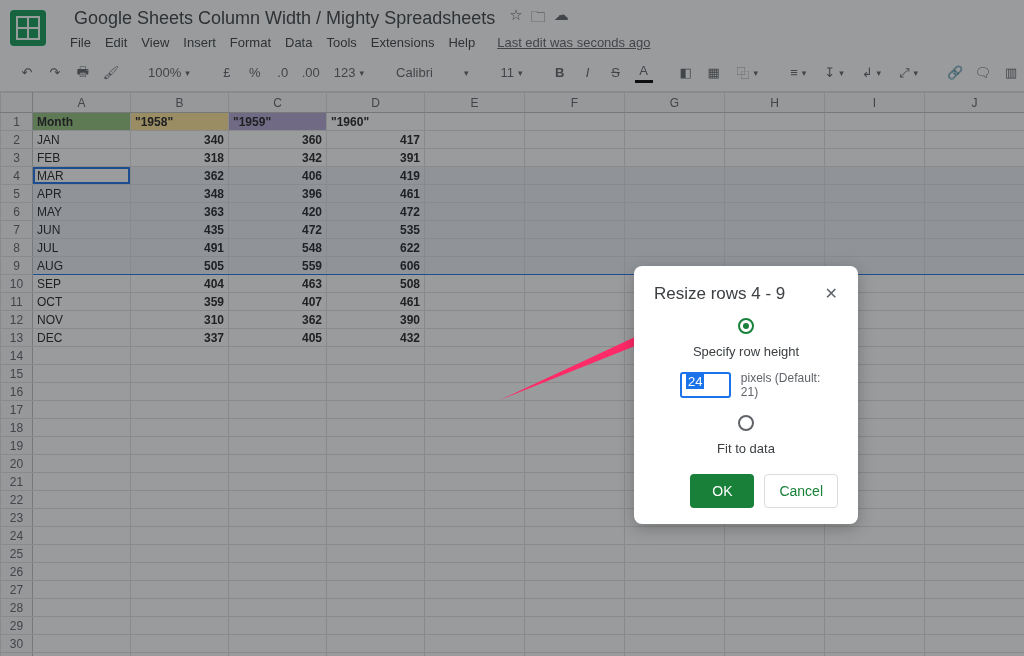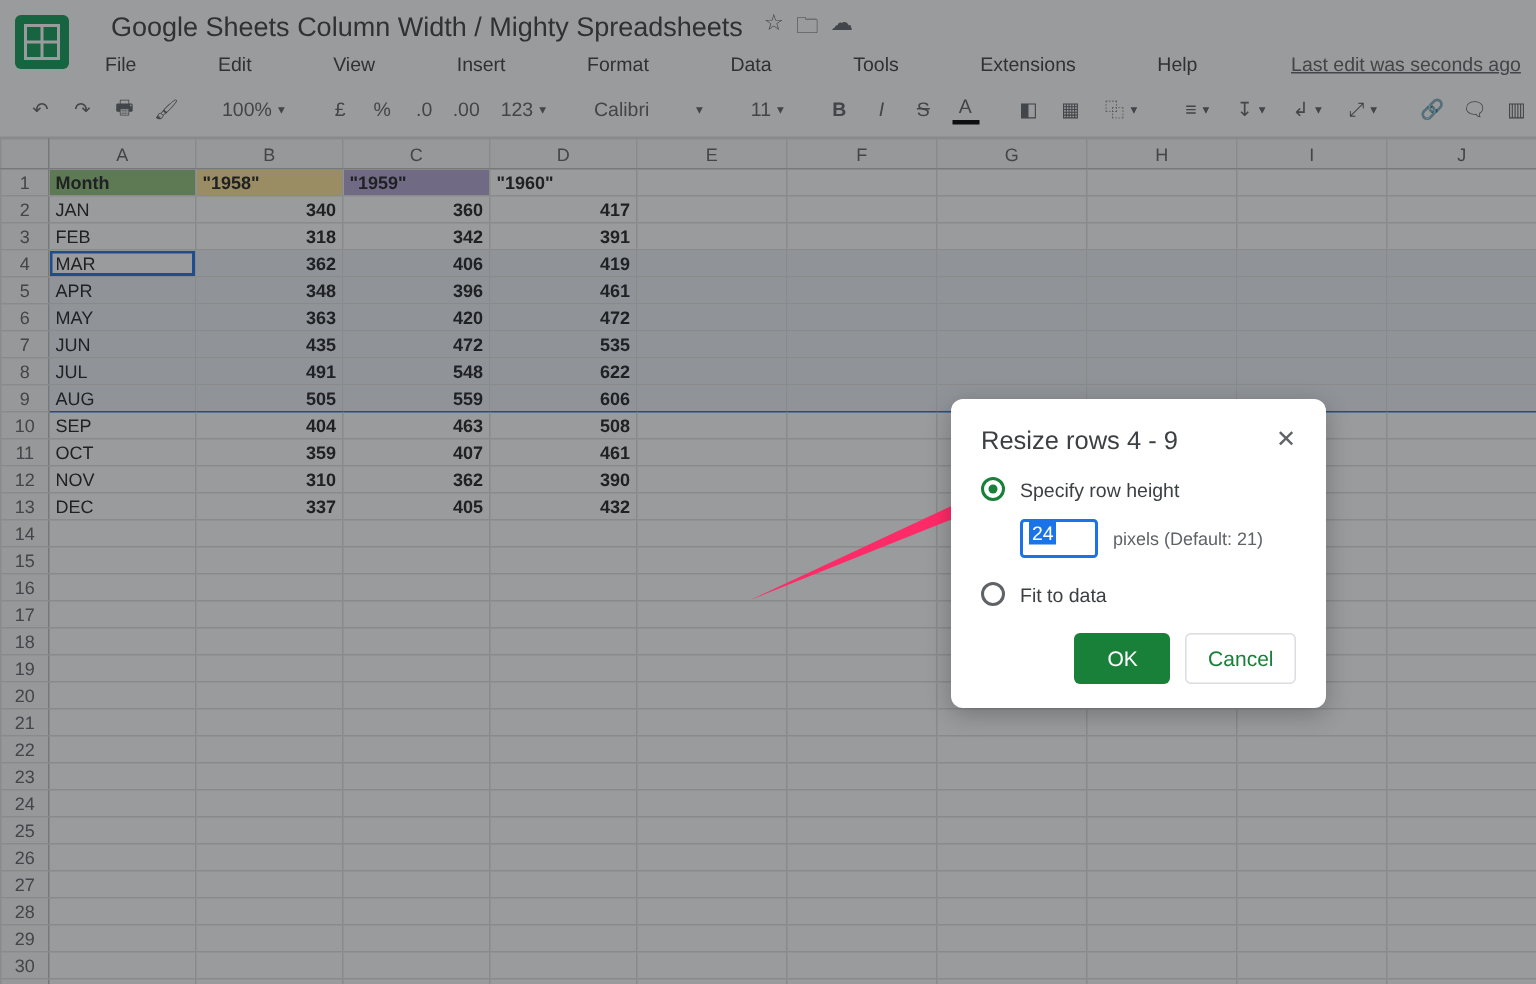--- a/index.html
+++ b/index.html
@@ -61,21 +61,20 @@
   }
   .title-icons { display: flex; gap: 8px; color: #5f6368; font-size: 15px; }
   .title-icons span { cursor: pointer; }
   .menubar {
     display: flex;
     align-items: center;
     gap: 14px;
     margin-top: 4px;
     font-size: 13px;
     color: #3c4043;
-    justify-content: space-between;
   }
   .menubar .menu-item { cursor: pointer; }
   .last-edit {
     color: #5f6368;
     text-decoration: underline;
     margin-left: 8px;
     cursor: pointer;
   }
   
   .toolbar {
@@ -174,21 +173,21 @@
   .modal-backdrop {
     position: absolute;
     inset: 0;
     background: var(--dim-overlay);
     z-index: 10;
   }
   .dialog {
     position: absolute;
     left: 634px;
     top: 266px;
-    width: 250px;
+    width: 224px;
     background: #fff;
     border-radius: 8px;
     box-shadow: var(--dialog-shadow);
     z-index: 30;
     padding: 18px 20px 16px 20px;
   }
   .dialog-titlebar {
     display: flex;
     justify-content: space-between;
     align-items: center;
@@ -204,20 +203,21 @@
     cursor: pointer;
     line-height: 1;
   }
   .radio-row {
     display: flex;
     align-items: center;
     gap: 10px;
     margin: 0 0 12px 0;
     font-size: 13px;
     color: #3c4043;
+    flex-direction: column;
   }
   .radio {
     width: 16px; height: 16px;
     border-radius: 50%;
     border: 2px solid #5f6368;
     position: relative;
     flex-shrink: 0;
   }
   .radio.checked {
     border-color: var(--sheets-green);

